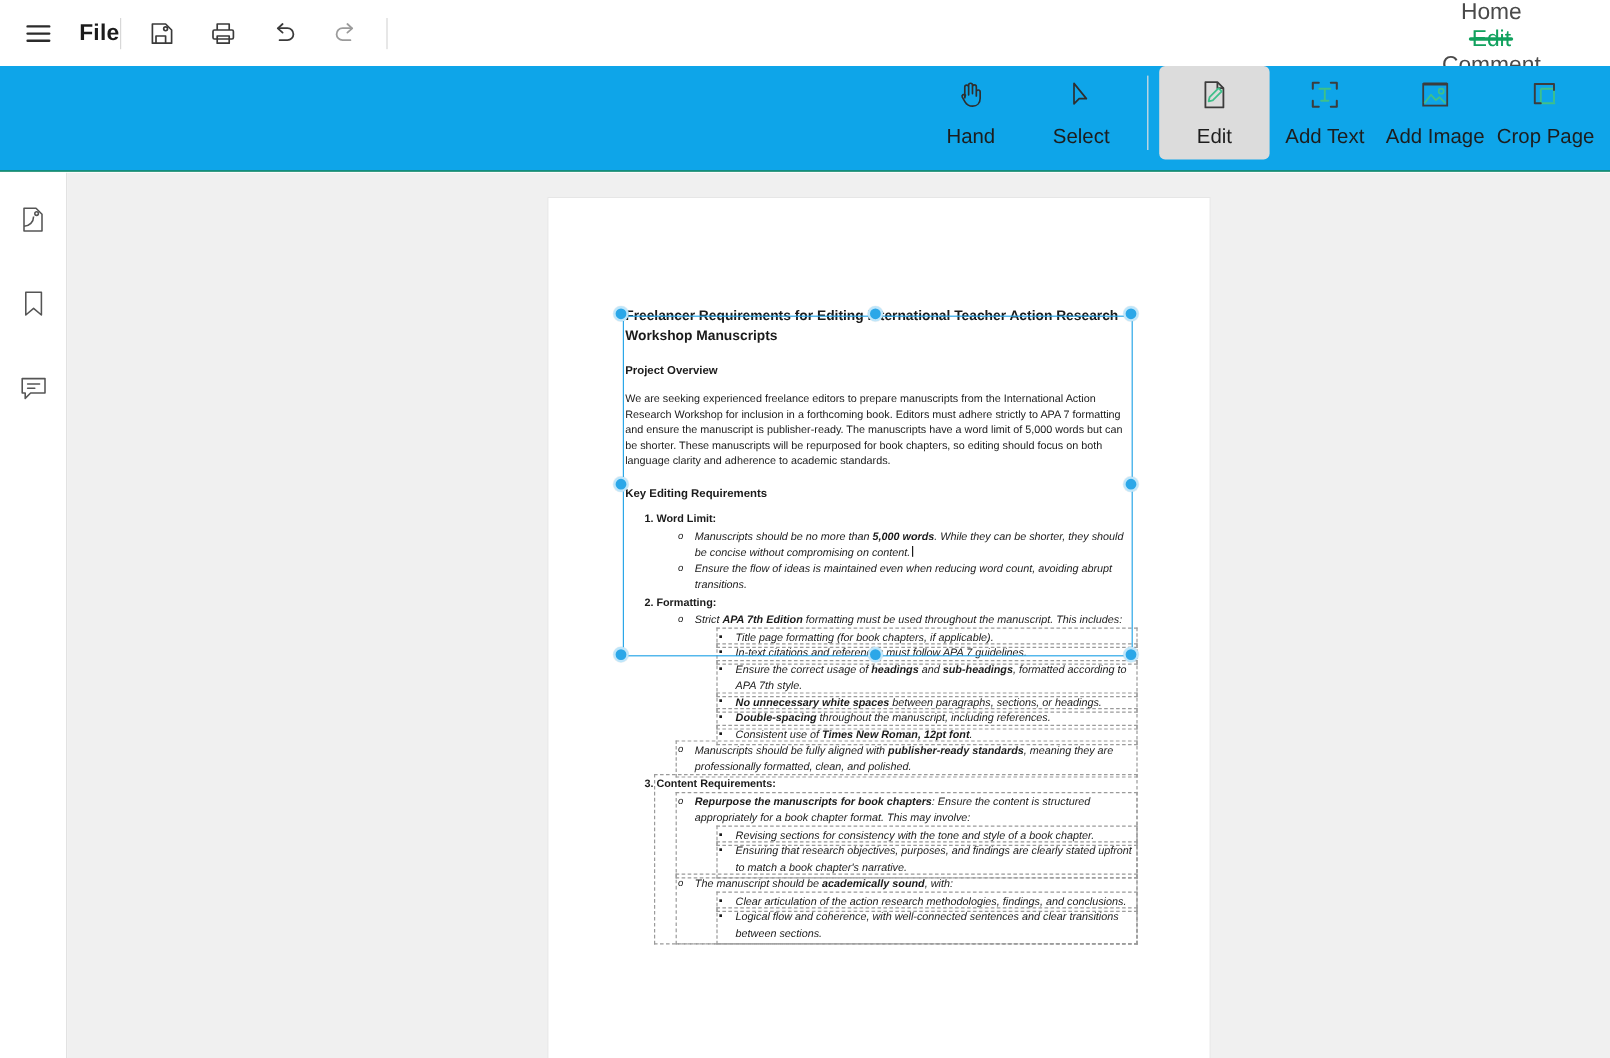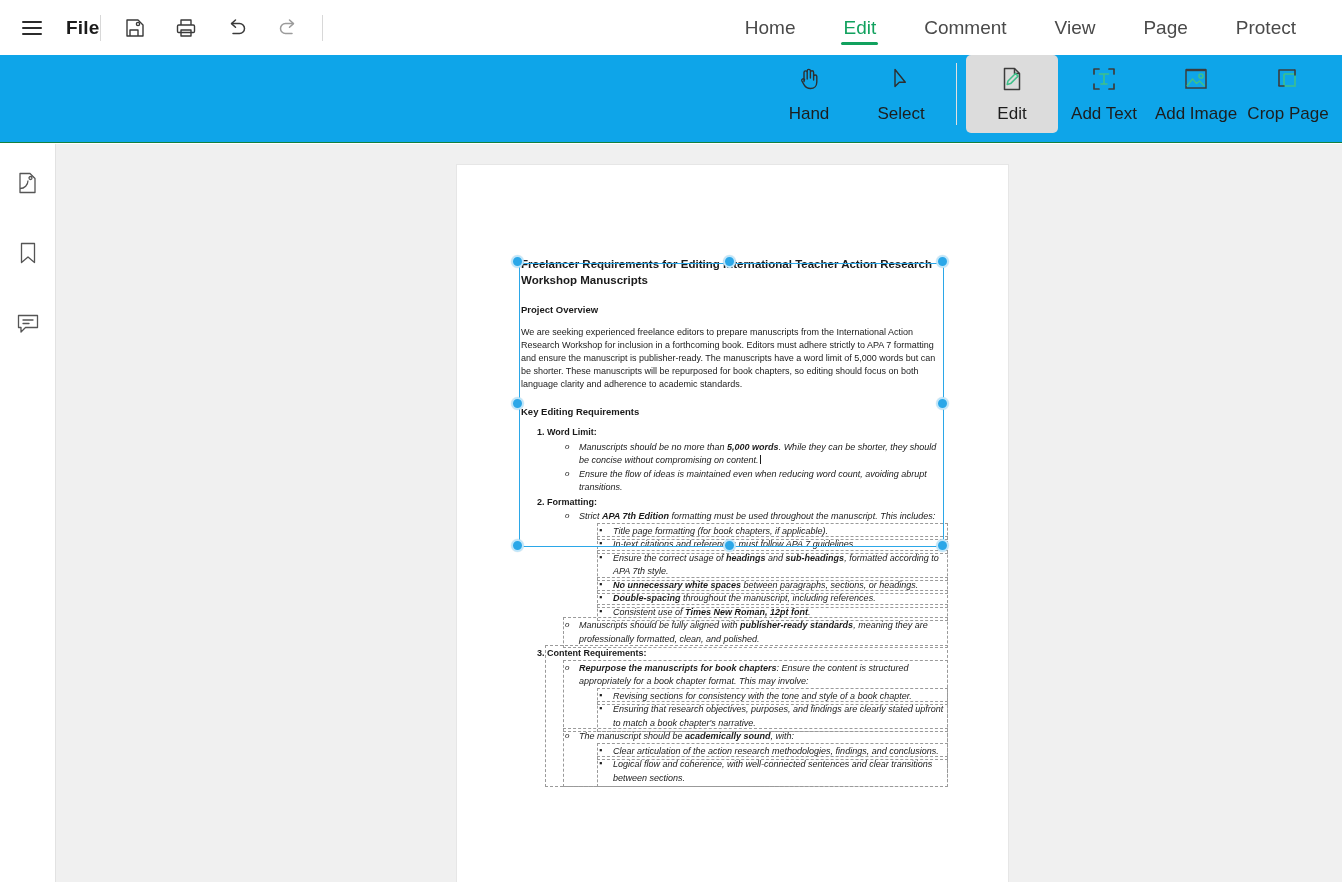--- a/index.html
+++ b/index.html
@@ -19,22 +19,22 @@
   .hamburger { display: flex; flex-direction: column; justify-content: center; gap: 4px;
     width: 20px; height: 16px; cursor: pointer; }
   .hamburger i { display: block; height: 2px; background: #2b2b2b; border-radius: 1px; }
   .file-label { font-size: 19px; font-weight: bold; color: #1b1b1b; letter-spacing: .2px; }
   .vsep { width: 1px; height: 26px; background: #d8d8d8; }
   .qa-group { display: flex; align-items: center; gap: 23px; padding: 0 20px; }
   .qa-btn { width: 28px; height: 28px; display: flex; align-items: center; justify-content: center;
     cursor: pointer; color: #3a3a3a; }
 
   
-  .tabs { position: absolute; right: 0; top: 0; height: 55px;
-    display: flex; align-items: center; gap: 0; padding-right: 22px; }
+  .tabs { position: absolute; right: 12px; top: 0; height: 55px;
+    display: flex; align-items: center; gap: 0; padding-right: 22px; flex-direction: column; }
   .tab { position: relative; font-size: 19px; color: #4a4a4a; padding: 0 24px;
     height: 55px; display: flex; align-items: center; cursor: pointer; white-space: nowrap; }
   .tab.active { color: #11a15e; font-weight: 400; }
   .tab.active::after { content: ""; position: absolute; left: 22px; right: 22px; bottom: 10px;
     height: 3px; background: #11a15e; border-radius: 2px; }
 
   
   .ribbon { position: relative; height: 88px; width: 100%; background: #0ea5e9;
     border-bottom: 1px solid #15803d; }
   .ribbon-tools { position: absolute; right: 8px; top: 0; height: 88px;

